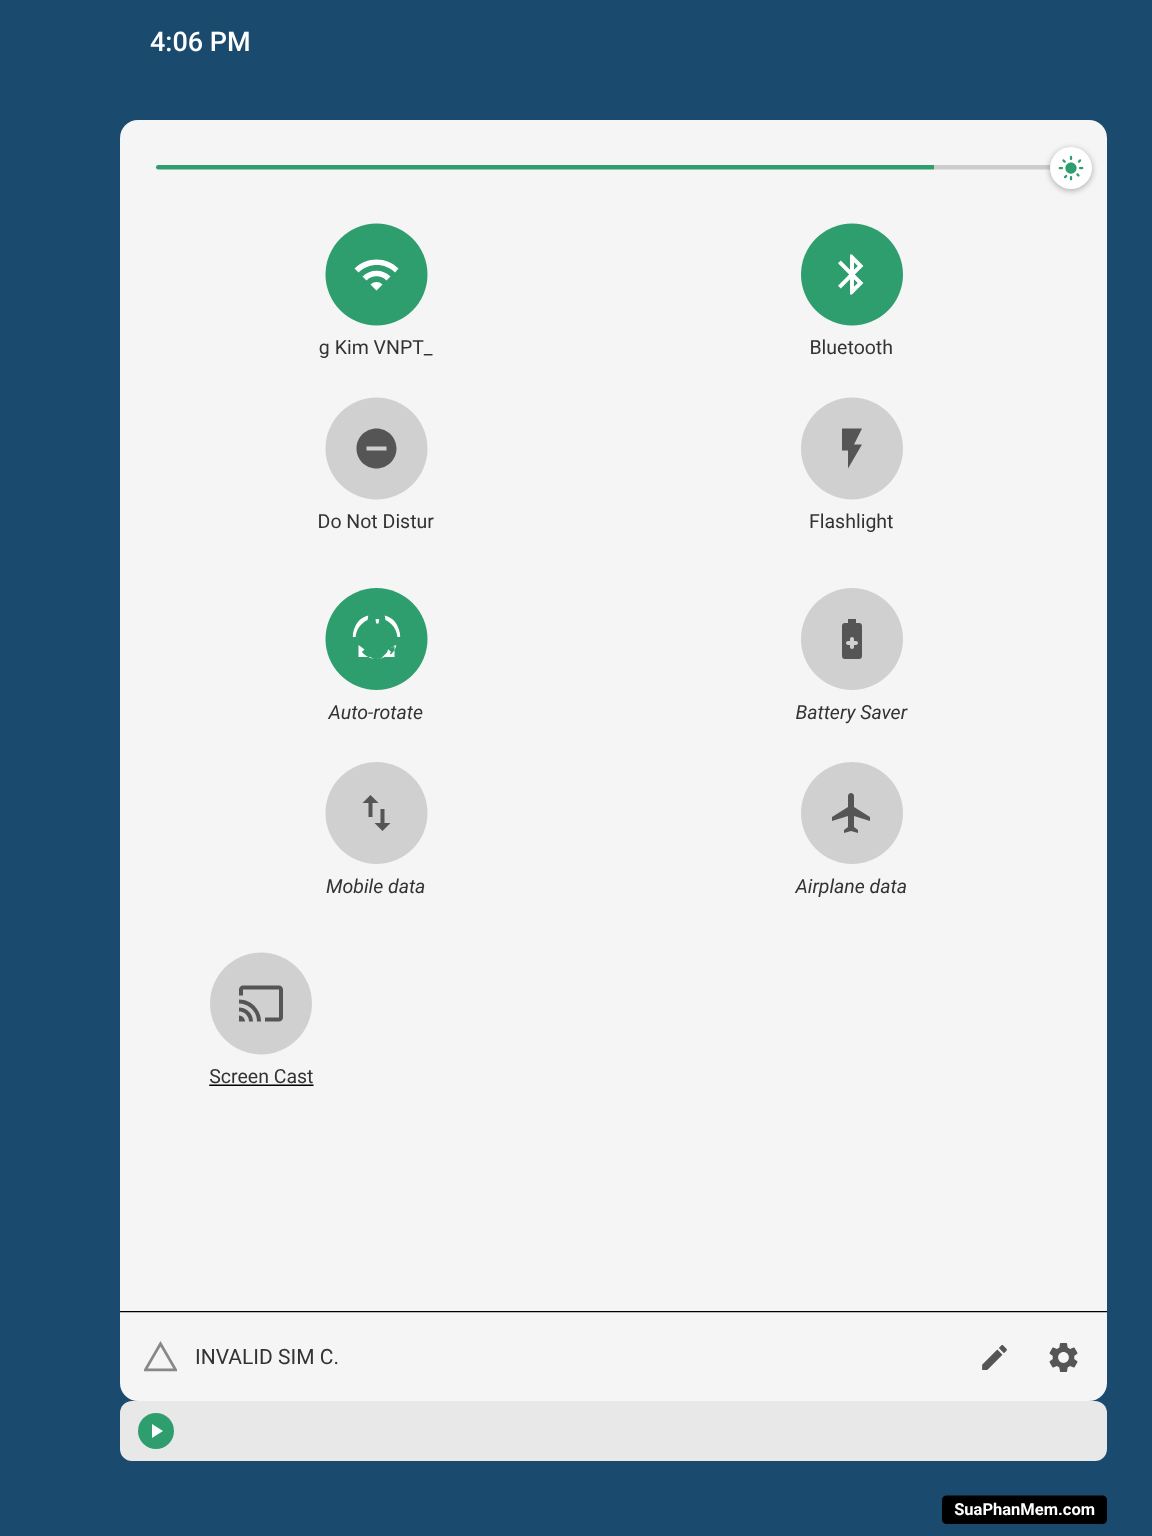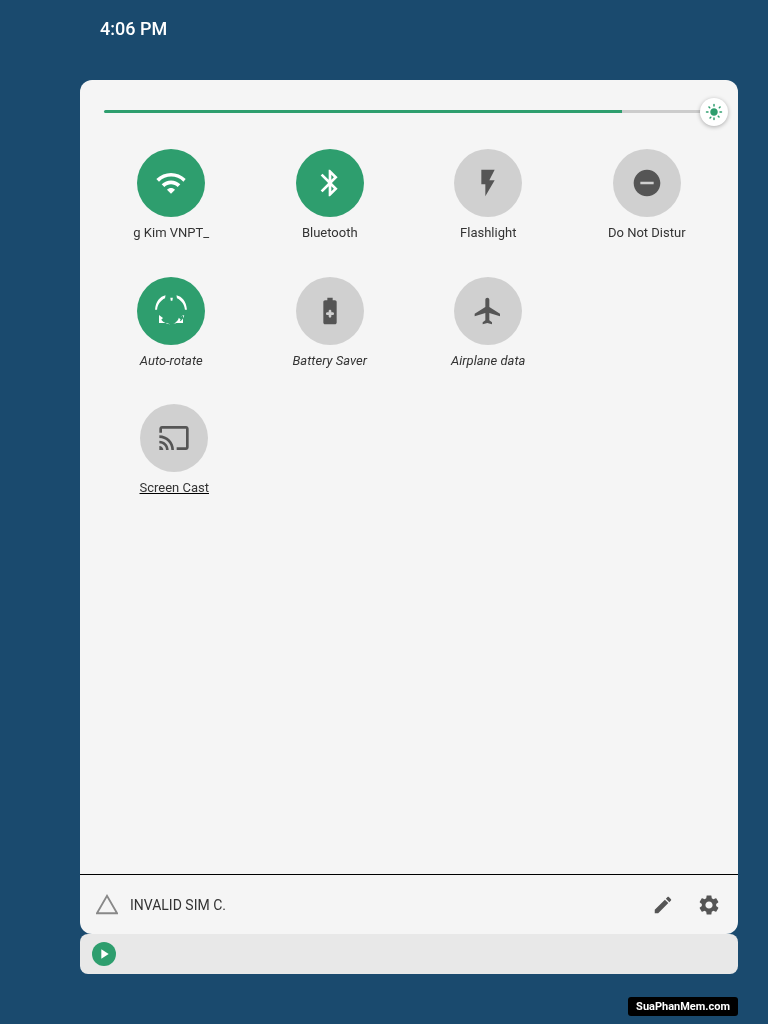--- a/index.html
+++ b/index.html
@@ -70,21 +70,21 @@
       box-shadow: 0 1px 4px rgba(0,0,0,0.3);
     }
 
     .brightness-thumb svg {
       width: 18px;
       height: 18px;
     }
 
     .tiles-grid {
       display: grid;
-      grid-template-columns: repeat(4, 1fr);
+      grid-template-columns: repeat(2, 1fr);
       gap: 8px;
       padding: 8px 0;
     }
 
     .tile {
       display: flex;
       flex-direction: column;
       align-items: center;
       gap: 8px;
       padding: 8px 4px;
@@ -260,34 +260,34 @@
           <svg viewBox="0 0 24 24">
             <path d="M17.71 7.71L12 2h-1v7.59L6.41 5 5 6.41 10.59 12 5 17.59 6.41 19 11 14.41V22h1l5.71-5.71-4.3-4.29 4.3-4.29zM13 5.83l1.88 1.88L13 9.59V5.83zm1.88 10.46L13 18.17v-3.76l1.88 1.88z" fill="white"></path>
           </svg>
         </div>
         <span class="tile-label">Bluetooth</span>
       </div>
 
       <div class="tile">
         <div class="tile-icon inactive">
           <svg viewBox="0 0 24 24">
+            <path d="M12 2C6.48 2 2 6.48 2 12s4.48 10 10 10 10-4.48 10-10S17.52 2 12 2zm5 11H7v-2h10v2z" fill="#555"></path>
+          </svg>
+        </div>
+        <span class="tile-label">Do Not Distur</span>
+      </div>
+
+      <div class="tile">
+        <div class="tile-icon inactive">
+          <svg viewBox="0 0 24 24">
             <path d="M7 2v11h3v9l7-12h-4l4-8z" fill="#555"></path>
           </svg>
         </div>
         <span class="tile-label">Flashlight</span>
       </div>
-
-      <div class="tile">
-        <div class="tile-icon inactive">
-          <svg viewBox="0 0 24 24">
-            <path d="M12 2C6.48 2 2 6.48 2 12s4.48 10 10 10 10-4.48 10-10S17.52 2 12 2zm5 11H7v-2h10v2z" fill="#555"></path>
-          </svg>
-        </div>
-        <span class="tile-label">Do Not Distur</span>
-      </div>
     </div>
 
     <div class="tiles-grid row2">
 
       <div class="tile">
         <div class="tile-icon active">
           <svg viewBox="0 0 24 24">
             <path d="M16.48 2.52c3.27 1.55 5.61 4.72 5.97 8.48h1.5C23.44 4.84 20.29 1.19 16.1.26L16.48 2.52zm-3.5-.45c-.49-.07-1-.07-1.49 0l.37 2.24c.39-.05.78-.05 1.16 0l.38-2.24zM7.52 2.52l.38-2.26C3.71 1.19.56 4.84.05 11h1.5c.36-3.76 2.7-6.93 5.97-8.48zM21.95 15c-.37 1.9-1.4 3.55-2.82 4.76L17.7 18.3 15 21h6v-6l-1.6 1.6c.13-.19.26-.39.37-.59l.18-.01zM12 22c-2.97 0-5.57-1.35-7.3-3.46L6 17.31 3 15v6h6l-1.42-1.42C9 21.27 10.43 22 12 22c2.97 0 5.57-1.35 7.3-3.46l-1.42-1.42C16.66 20.7 14.47 22 12 22z" fill="white"></path>
           </svg>
         </div>
@@ -296,20 +296,28 @@
 
       <div class="tile">
         <div class="tile-icon inactive">
           <svg viewBox="0 0 24 24">
             <path d="M15.67 4H14V2h-4v2H8.33C7.6 4 7 4.6 7 5.33v15.33C7 21.4 7.6 22 8.33 22h7.33c.74 0 1.34-.6 1.34-1.33V5.33C17 4.6 16.4 4 15.67 4zm-1.67 11h-1v1c0 .55-.45 1-1 1s-1-.45-1-1v-1H10c-.55 0-1-.45-1-1s.45-1 1-1h1v-1c0-.55.45-1 1-1s1 .45 1 1v1h1c.55 0 1 .45 1 1s-.45 1-1 1z" fill="#555"></path>
           </svg>
         </div>
         <span class="tile-label">Battery Saver</span>
       </div>
 
+      <div class="tile">
+        <div class="tile-icon inactive">
+          <svg viewBox="0 0 24 24">
+            <path d="M9 3L5 6.99h3V14h2V6.99h3L9 3zm7 14.01V10h-2v7.01h-3L15 21l4-3.99h-3z" fill="#555"></path>
+          </svg>
+        </div>
+        <span class="tile-label">Mobile data</span>
+      </div>
 
       <div class="tile">
         <div class="tile-icon inactive">
           <svg viewBox="0 0 24 24">
             <path d="M21 16v-2l-8-5V3.5c0-.83-.67-1.5-1.5-1.5S10 2.67 10 3.5V9l-8 5v2l8-2.5V19l-2 1.5V22l3.5-1 3.5 1v-1.5L13 19v-5.5l8 2.5z" fill="#555"></path>
           </svg>
         </div>
         <span class="tile-label">Airplane data</span>
       </div>
     </div>

